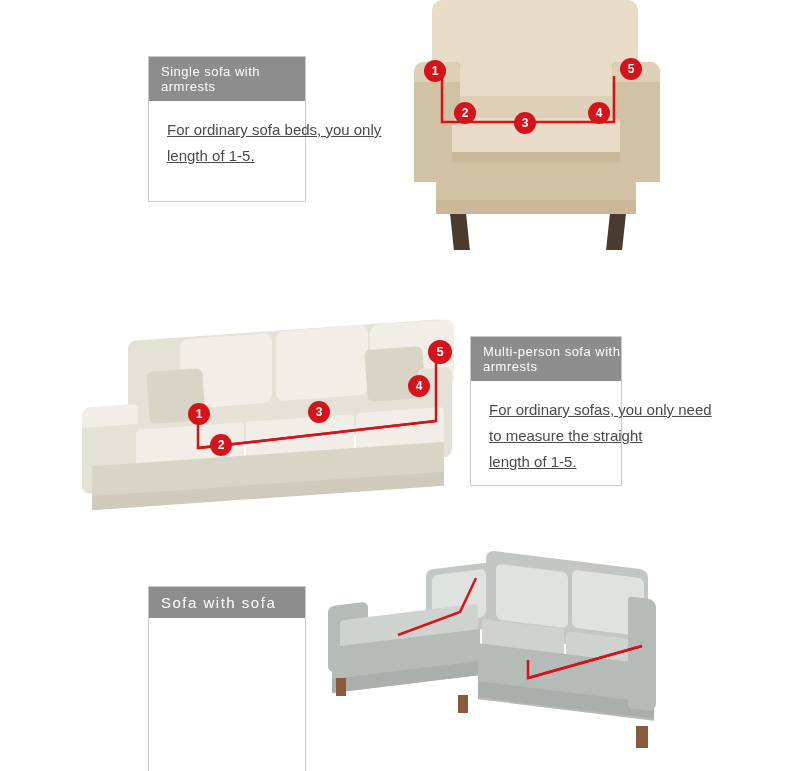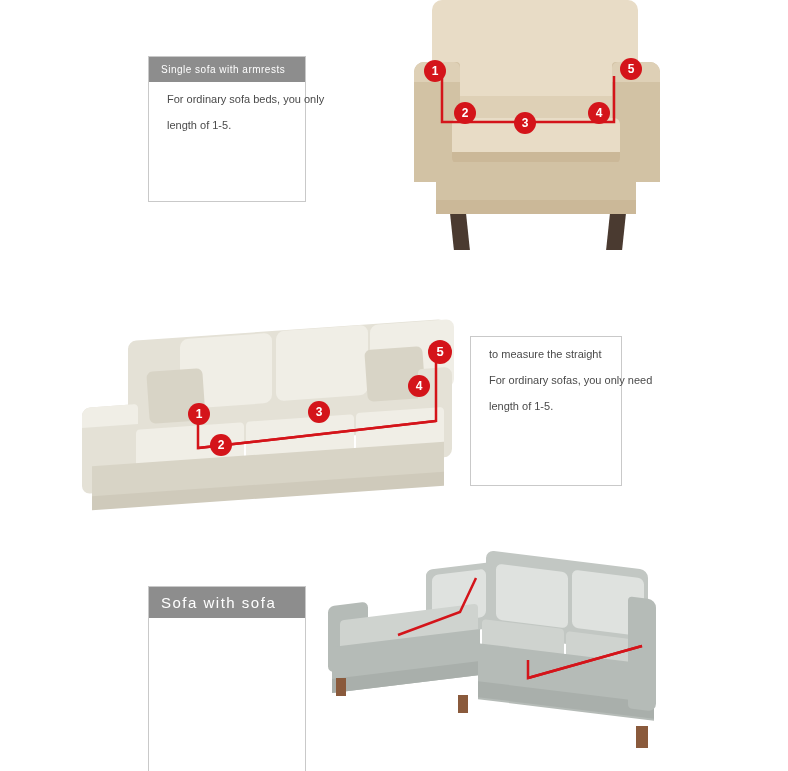--- a/index.html
+++ b/index.html
@@ -26,34 +26,35 @@
   
   .caption-card {
     position: absolute;
     border: 1px solid #c9c9c9;
     background: #ffffff;
     box-sizing: border-box;
   }
   .caption-header {
     background: #8d8d8d;
     color: #ffffff;
-    font-size: 10px;
+    font-size: 13px;
     padding: 7px 0 7px 12px;
     letter-spacing: 0.5px;
     box-sizing: border-box;
   }
   .caption-header.big {
     font-size: 15px;
     letter-spacing: 1.5px;
   }
   .caption-body {
-    padding: 4px 18px 10px 18px;
+    padding: 16px 18px 10px 18px;
     color: #4a4a4a;
-    font-size: 11px;
+    font-size: 15px;
     line-height: 26px;
+    text-decoration: underline;
   }
   .caption-body .ln { display: block; white-space: nowrap; }
 
   
   .sofa-wrap { position: absolute; }
 
   
   .pc { position: absolute; box-sizing: border-box; }
 
   
@@ -144,23 +145,24 @@
   <div class="badge" style="left:424px; top:60px;">1</div>
   <div class="badge" style="left:454px; top:102px;">2</div>
   <div class="badge" style="left:514px; top:112px;">3</div>
   <div class="badge" style="left:588px; top:102px;">4</div>
   <div class="badge" style="left:620px; top:58px;">5</div>
 </div>
 
 <div class="section" id="section-2">
 
   <div class="caption-card" style="left:470px; top:36px; width:152px; height:150px;">
+    <div class="caption-header">Multi-person sofa with armrests</div>
     <div class="caption-body">
+      <span class="ln">For ordinary sofas, you only need</span>
       <span class="ln">to measure the straight</span>
-      <span class="ln">For ordinary sofas, you only need</span>
       <span class="ln">length of 1-5.</span>
     </div>
   </div>
 
   <div class="sofa-wrap" style="left:70px; top:20px; width:400px; height:200px;">
 
     <div class="pc cream-b" style="left:58px; top:10px; width:318px; height:110px; border-radius:8px; transform:skewY(-4deg);"></div>
 
     <div class="pc cream-a" style="left:110px; top:16px; width:92px; height:70px; border-radius:8px; transform:skewY(-4deg);"></div>
     <div class="pc cream-a" style="left:206px; top:8px; width:92px; height:70px; border-radius:8px; transform:skewY(-4deg);"></div>

